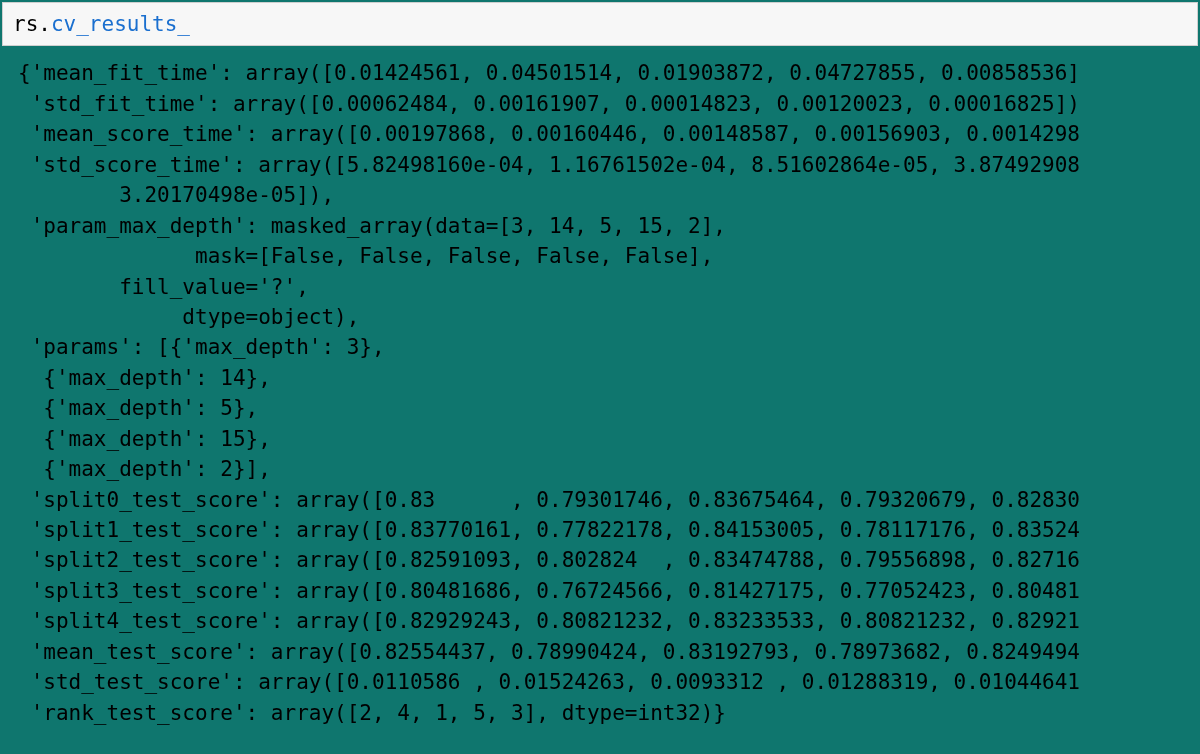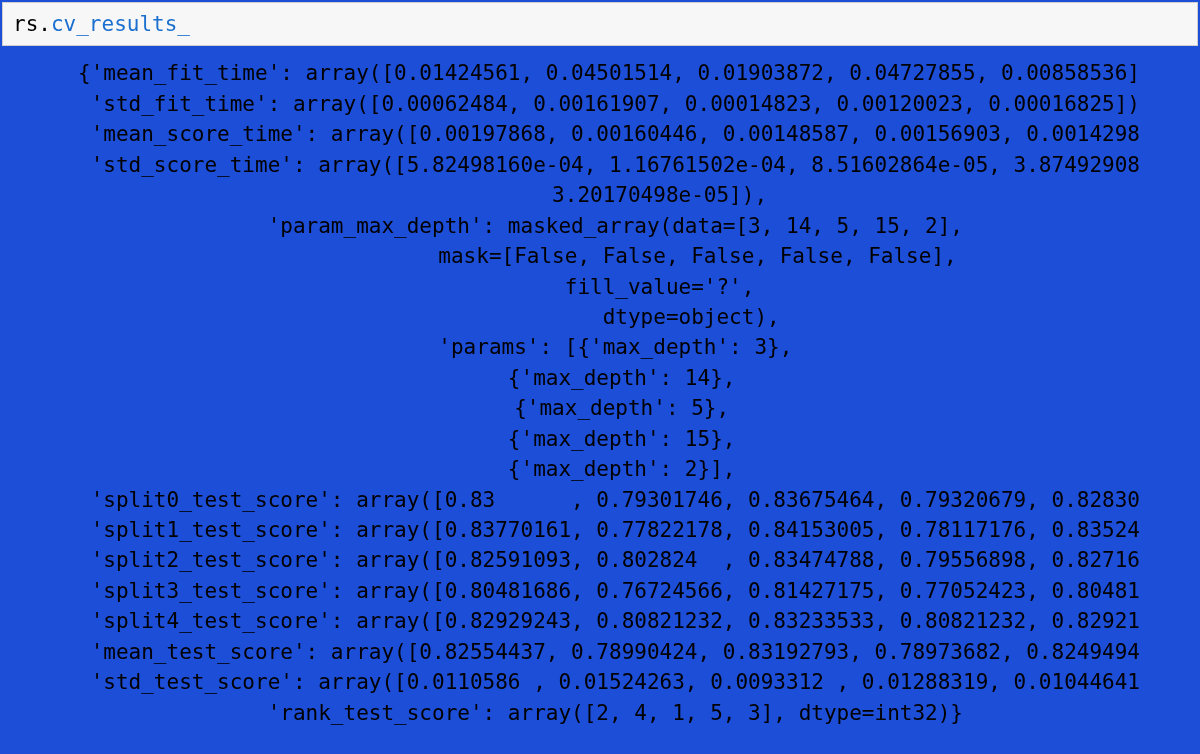--- a/index.html
+++ b/index.html
@@ -9,39 +9,38 @@
     font-family: Menlo, Consolas, "DejaVu Sans Mono", "Liberation Mono", monospace;
     font-size: 21px;
     line-height: 1.45;
     color: #000000;
   }
   .page {
     width: 1200px;
     height: 754px;
     overflow: hidden;
     position: relative;
-    background: #1d4ed8;
+    background: #0f766e;
   }
   .code-cell {
     background: #f7f7f7;
     border: 1px solid #cfcfcf;
     padding: 6px 10px 6px 10px;
     margin: 2px 2px 0 2px;
     white-space: pre;
     font-family: inherit;
   }
   .code-cell .tok-obj { color: #000000; }
   .code-cell .tok-attr { color: #1a6fcf; }
   .output {
     padding: 12px 0 0 18px;
     white-space: pre;
     font-family: inherit;
     color: #000000;
     overflow: hidden;
-    text-align: center;
   }
 </style>
 </head>
 <body>
 
 <div class="page">
 
   <div class="code-cell"><span class="tok-obj">rs.</span><span class="tok-attr">cv_results_</span></div>
 
   <div class="output">{'mean_fit_time': array([0.01424561, 0.04501514, 0.01903872, 0.04727855, 0.00858536]

